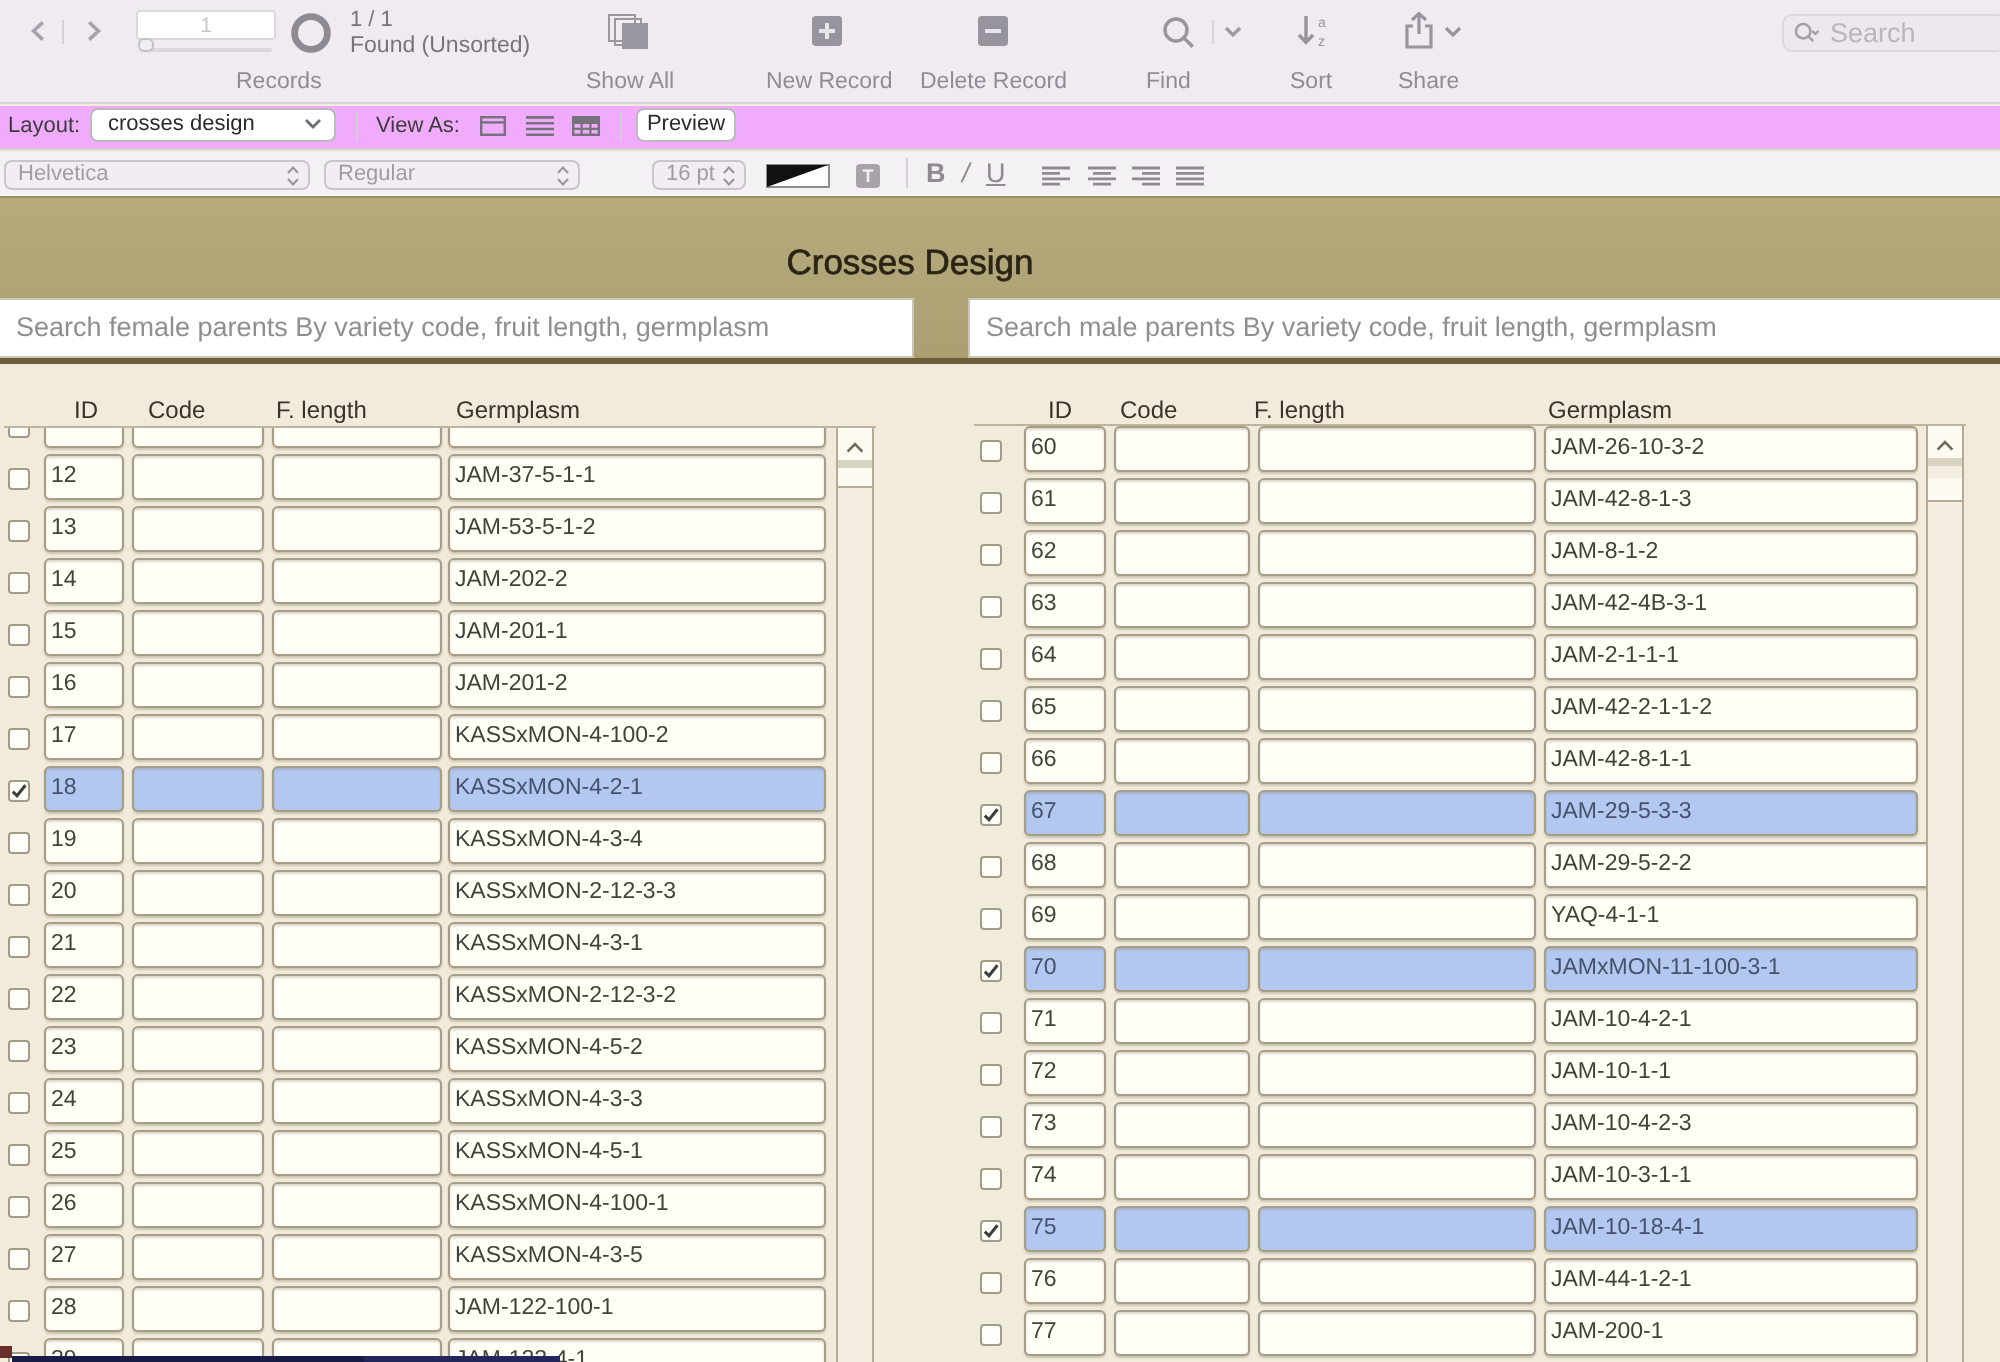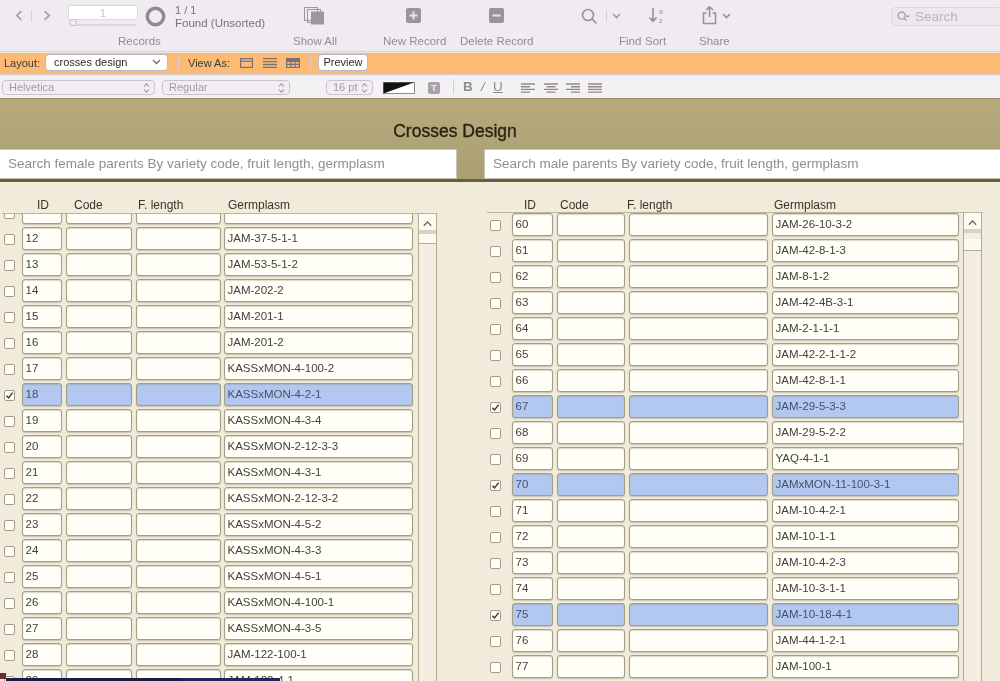--- a/index.html
+++ b/index.html
@@ -6,21 +6,21 @@
 html,body { width:1000px; height:681px; overflow:hidden; }
 body { font-family:"Liberation Sans", sans-serif; position:relative; background:#f1ebdc; }
 .abs { position:absolute; }
 
 
 #toolbar { position:absolute; left:0; top:0; width:1000px; height:52px;
   background:#efebf0; border-bottom:1px solid #d7d3d8; }
 .tlabel { position:absolute; top:35px; font-size:11.5px; color:#908c96; white-space:nowrap; }
 
 #laybar { position:absolute; left:0; top:53px; width:1000px; height:22px;
-  background:#fdba74; border-bottom:1px solid #d3cfd4; }
+  background:#f0abfc; border-bottom:1px solid #d3cfd4; }
 
 #fmtbar { position:absolute; left:0; top:76px; width:1000px; height:22px;
   background:#f4f1f4; }
 .ddl { position:absolute; top:4px; height:15px; border:1px solid #c9c5ca; border-radius:4px;
   background:#f1edf2; color:#a09ca4; font-size:11px; line-height:13px; padding-left:6px; }
 .stepper { position:absolute; right:4px; top:2px; width:7px; height:10px; }
 
 #band { position:absolute; left:0; top:98px; width:1000px; height:84px;
   background:linear-gradient(#b7ab7e,#a99f71); border-top:1px solid #9a8e62; }
 #title { position:absolute; left:0; top:121px; width:910px; text-align:center;
@@ -93,21 +93,21 @@
   <div class="tlabel" style="left:460px">Delete Record</div>
 
   <svg class="abs" style="left:581px;top:8px" width="17" height="17" viewBox="0 0 17 17">
     <circle cx="7" cy="7" r="5.5" fill="none" stroke="#98949e" stroke-width="1.7"></circle>
     <path d="M11.2 11.2 L15.4 15.4" stroke="#98949e" stroke-width="1.7"></path>
     </svg>
   <div class="abs" style="left:606px;top:10px;width:1px;height:12px;background:#d7d3d8"></div>
   <svg class="abs" style="left:612px;top:13px" width="9" height="6" viewBox="0 0 9 6">
     <path d="M1 1 L4.5 4.5 L8 1" fill="none" stroke="#9d99a3" stroke-width="1.6"></path>
     </svg>
-  <div class="tlabel" style="left:619px">Find</div>
+  <div class="tlabel" style="left:573px">Find</div>
 
   <svg class="abs" style="left:648px;top:7px" width="18" height="18" viewBox="0 0 18 18">
     <path d="M5 1 V14 M1.5 10.5 L5 14.2 L8.5 10.5" fill="none" stroke="#98949e" stroke-width="1.7"></path>
     <text x="11" y="6.5" font-size="7" fill="#98949e" font-family="Liberation Sans">a</text>
     <text x="11" y="16" font-size="7" fill="#98949e" font-family="Liberation Sans">z</text>
     </svg>
   <div class="tlabel" style="left:645px">Sort</div>
 
   <svg class="abs" style="left:702px;top:6px" width="15" height="19" viewBox="0 0 15 19">
     <path d="M7.5 1 V11 M4 4 L7.5 0.8 L11 4" fill="none" stroke="#98949e" stroke-width="1.6"></path>
@@ -421,21 +421,21 @@
 <div class="fbox sel" style="left:288px;top:390px;width:187px">JAM-10-18-4-1</div>
 <div class="cb" style="left:6px;top:423px"></div>
 <div class="fbox" style="left:28px;top:416px;width:41px">76</div>
 <div class="fbox" style="left:73px;top:416px;width:68px"></div>
 <div class="fbox" style="left:145px;top:416px;width:139px"></div>
 <div class="fbox" style="left:288px;top:416px;width:187px">JAM-44-1-2-1</div>
 <div class="cb" style="left:6px;top:449px"></div>
 <div class="fbox" style="left:28px;top:442px;width:41px">77</div>
 <div class="fbox" style="left:73px;top:442px;width:68px"></div>
 <div class="fbox" style="left:145px;top:442px;width:139px"></div>
-<div class="fbox" style="left:288px;top:442px;width:187px">JAM-100-1</div>
+<div class="fbox" style="left:288px;top:442px;width:187px">JAM-200-1</div>
 </div>
 
 <div class="sbar" style="left:963px;top:213px;height:468px">
   <div class="sbtn">
       <svg style="margin:7px auto 0" width="9" height="6" viewBox="0 0 9 6">
     <path d="M0.8 4.8 L4.5 1 L8.2 4.8" fill="none" stroke="#6f6a5a" stroke-width="1.3"></path>
       </svg>
     </div>
   <div class="sthumb" style="top:26px;height:12px"></div>
 </div>

